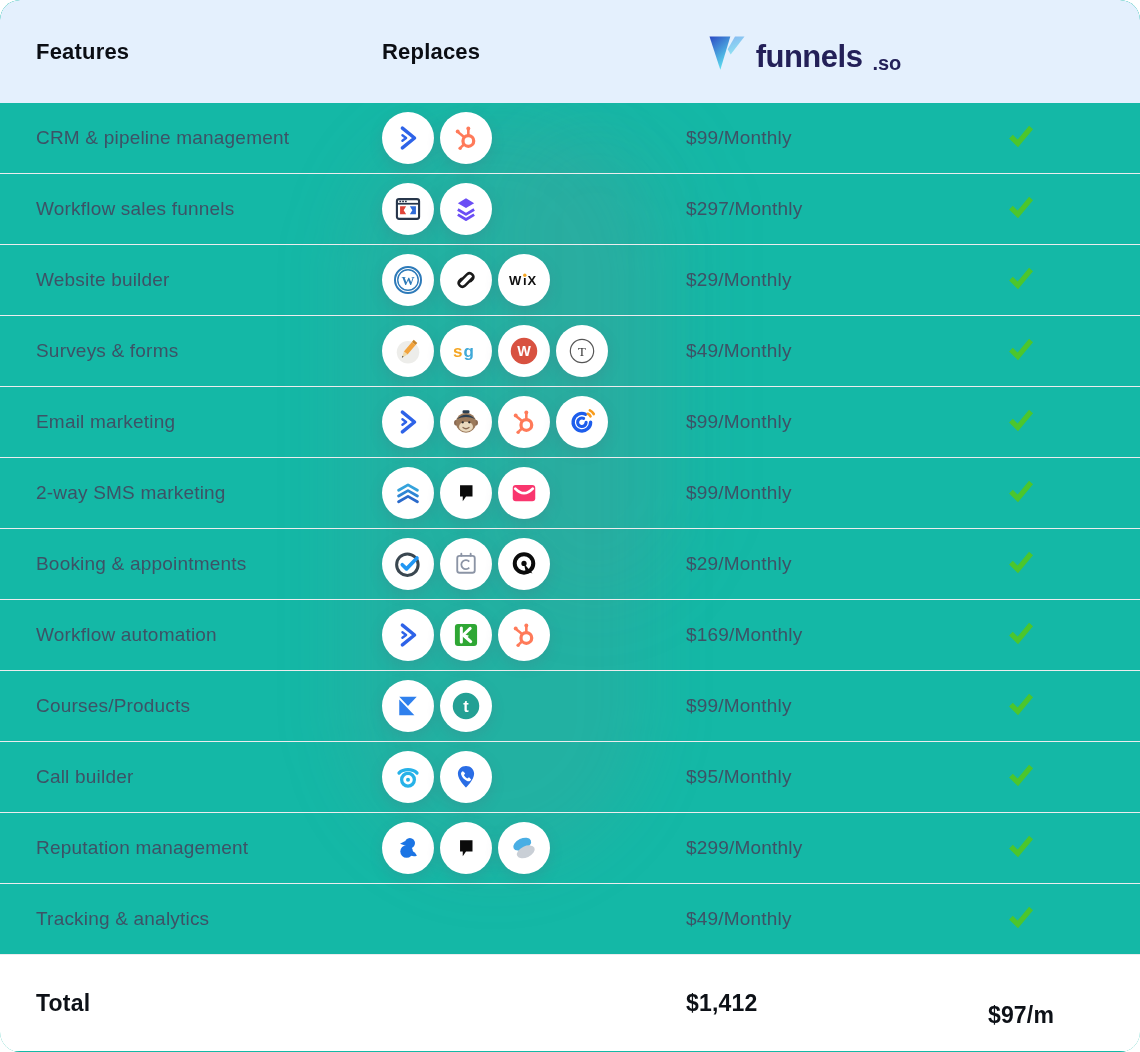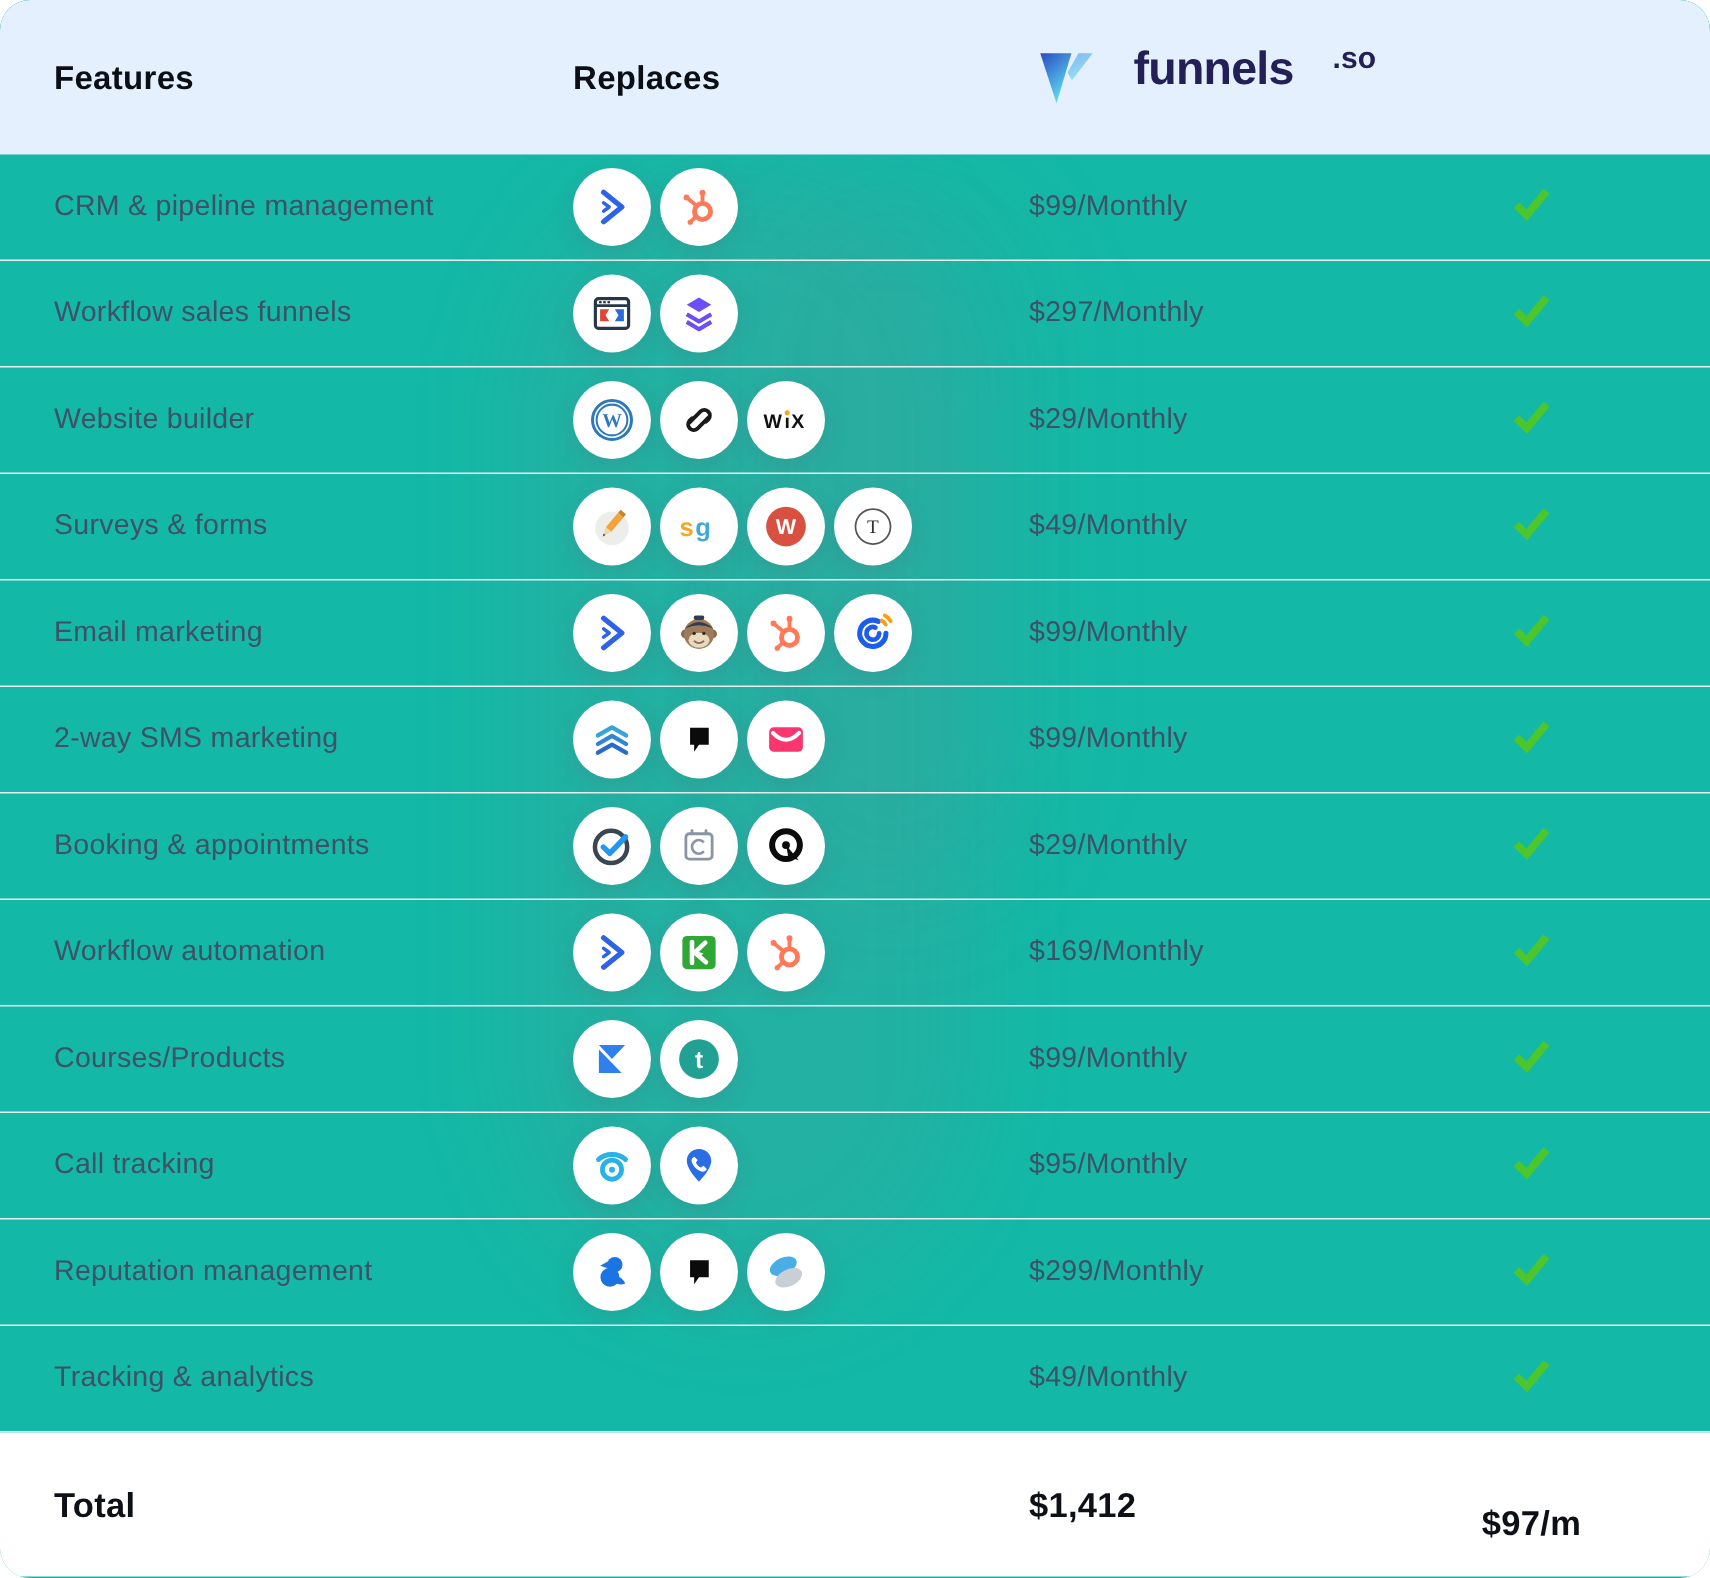--- a/index.html
+++ b/index.html
@@ -11,21 +11,21 @@
           background:rgba(128,132,140,0.13);border-radius:160px;filter:blur(34px);pointer-events:none;}
   .smudge2{position:absolute;left:500px;top:120px;width:190px;height:480px;
           background:rgba(128,132,140,0.08);border-radius:120px;filter:blur(40px);pointer-events:none;}
 
   .grid{display:grid;grid-template-columns:346px 304px 236px 1fr;align-items:center;
         padding-left:36px;padding-right:36px;box-sizing:border-box;}
 
   .header{height:103px;background:#E4F0FD;border-radius:20px 20px 0 0;position:relative;}
   .th{font-size:22px;font-weight:600;color:#0B0E14;letter-spacing:.2px;}
 
-  .logo{display:flex;align-items:flex-start;justify-self:center;gap:25px;}
+  .logo{display:flex;align-items:flex-end;justify-self:center;gap:9px;}
   .logo .funnel-mark{align-self:center;position:relative;top:4px;}
   .logo .brand{font-size:31px;font-weight:800;color:#232058;letter-spacing:-0.5px;}
   .logo .tld{font-size:20px;font-weight:800;color:#232058;margin-left:1px;}
 
   .row{height:71px;border-bottom:1px solid #ECECEE;position:relative;}
   .feature{font-size:19px;color:#3D5266;font-weight:500;letter-spacing:.2px;}
   .price{font-size:19px;color:#3D5266;font-weight:500;letter-spacing:.2px;}
   .icons{display:flex;align-items:center;gap:6px;}
   .chip{width:52px;height:52px;border-radius:50%;background:#fff;flex:0 0 auto;
         box-shadow:0 5px 14px rgba(90,100,120,0.20);
@@ -378,21 +378,21 @@
     <div class="price">$99/Monthly</div>
     <div class="check-cell">
       <span>
         <svg width="30" height="26" viewBox="0 0 24 22" fill="none">
           <path d="M3.5 11.5 L9.3 17.3 L20.5 3.8" stroke="#4CC62C" stroke-width="4.4"></path>
         </svg>
       </span>
     </div>
   </div>
       <div class="row grid">
-    <div class="feature">Call tracking</div>
+    <div class="feature">Call builder</div>
     <div class="icons">
           <span class="chip">
             <svg width="30" height="30" viewBox="0 0 24 24" fill="none" stroke="#27B2E8">
               <path d="M4.8 8.8 a9 6.6 0 0 1 14.4 0" stroke-width="2.6" stroke-linecap="round"></path>
               <circle cx="12" cy="14.2" r="5.1" stroke-width="2.6"></circle>
               <circle cx="12" cy="14.2" r="1.6" fill="#27B2E8" stroke="none"></circle>
             </svg>
           </span>
           <span class="chip">
             <svg width="26" height="28" viewBox="0 0 24 24">

